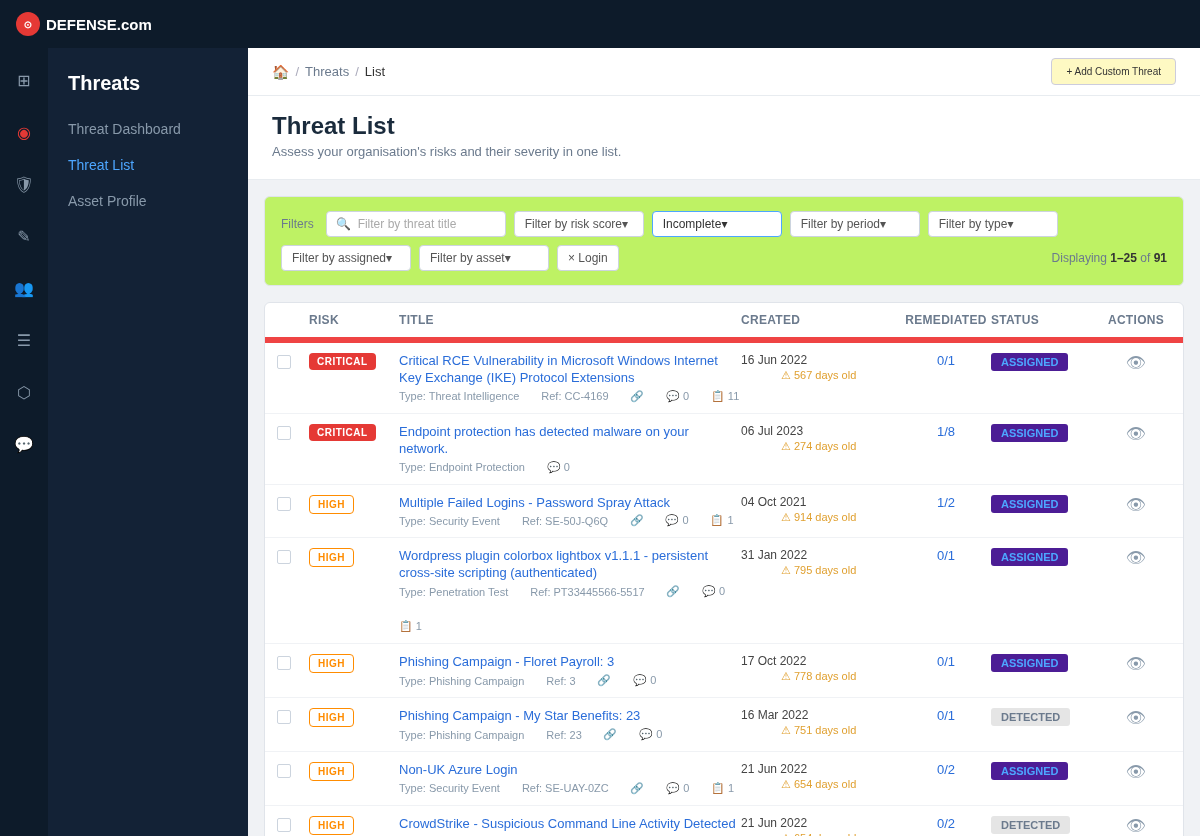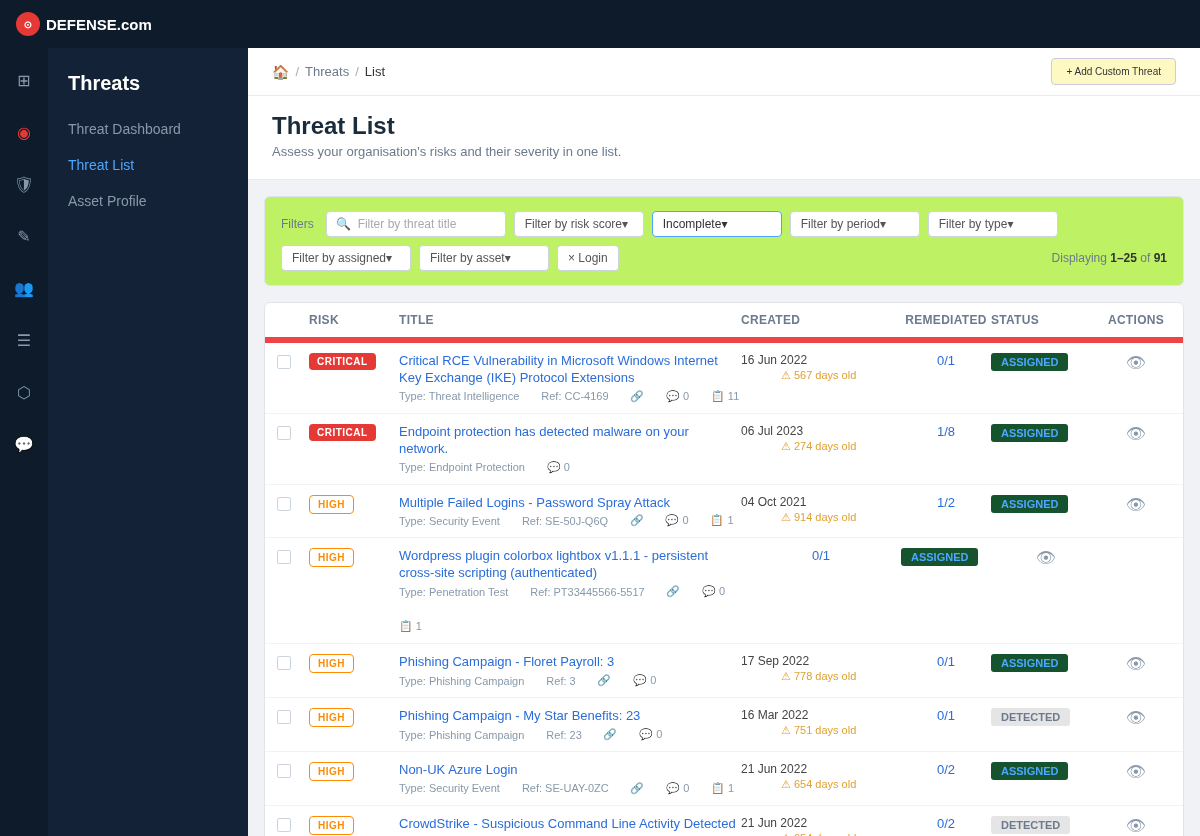--- a/index.html
+++ b/index.html
@@ -66,21 +66,21 @@
 
     .threat-title { color: #2a6dd9; font-size: 13px; font-weight: 500; cursor: pointer; line-height: 1.3; }
     .threat-meta { color: #8899aa; font-size: 11px; margin-top: 3px; display: flex; align-items: center; gap: 22px; flex-wrap: wrap; }
 
     .date-cell { font-size: 12px; color: #444; }
     .days-old { font-size: 11px; color: #e0a030; margin-top: 2px; display: flex; align-items: center; gap: 3px; margin-left: 40px; }
 
     .remediated { color: #2a6dd9; font-size: 13px; font-weight: 500; }
 
     .status-badge { display: inline-block; padding: 3px 10px; border-radius: 3px; font-size: 11px; font-weight: 600; }
-    .status-assigned { background: #14532d; color: #4da6ff; }
+    .status-assigned { background: #4c1d95; color: #4da6ff; }
     .status-detected { background: #e5e5e5; color: #6b7a8d; }
 
     .action-icon { color: #8899aa; cursor: pointer; font-size: 16px; }
 
     .home-icon { font-size: 14px; }
 
     .col-check { display: flex; align-items: flex-start; padding-top: 2px; }
     .col-risk { }
     .col-title { }
     .col-created { }
@@ -266,41 +266,45 @@
         <div class="col-title">
           <div class="threat-title">Wordpress plugin colorbox lightbox v1.1.1 - persistent cross-site scripting (authenticated)</div>
           <div class="threat-meta">
             <span>Type: Penetration Test</span>
             <span>Ref: PT33445566-5517</span>
             <span>🔗</span>
               <span>💬 0</span>
               <span>📋 1</span>
           </div>
         </div>
+        <div class="col-created">
+          <div class="date-cell">31 Jan 2022</div>
+          <div class="days-old">⚠ 795 days old</div>
+        </div>
         <div class="col-remediated" style="text-align:center;"><span class="remediated">0/1</span></div>
         <div class="col-status"><span class="status-badge status-assigned">ASSIGNED</span></div>
         <div class="col-actions" style="text-align:center;"><span class="action-icon">👁</span></div>
       </div>
 
       <div class="table-row">
         <div class="col-check">
             <div class="checkbox"></div>
           </div>
         <div class="col-risk"><span class="badge badge-high">HIGH</span></div>
         <div class="col-title">
           <div class="threat-title">Phishing Campaign - Floret Payroll: 3</div>
           <div class="threat-meta">
             <span>Type: Phishing Campaign</span>
             <span>Ref: 3</span>
             <span>🔗</span>
               <span>💬 0</span>
           </div>
         </div>
         <div class="col-created">
-          <div class="date-cell">17 Sep 2022</div>
+          <div class="date-cell">17 Oct 2022</div>
           <div class="days-old">⚠ 778 days old</div>
         </div>
         <div class="col-remediated" style="text-align:center;"><span class="remediated">0/1</span></div>
         <div class="col-status"><span class="status-badge status-assigned">ASSIGNED</span></div>
         <div class="col-actions" style="text-align:center;"><span class="action-icon">👁</span></div>
       </div>
 
       <div class="table-row">
         <div class="col-check">
             <div class="checkbox"></div>

